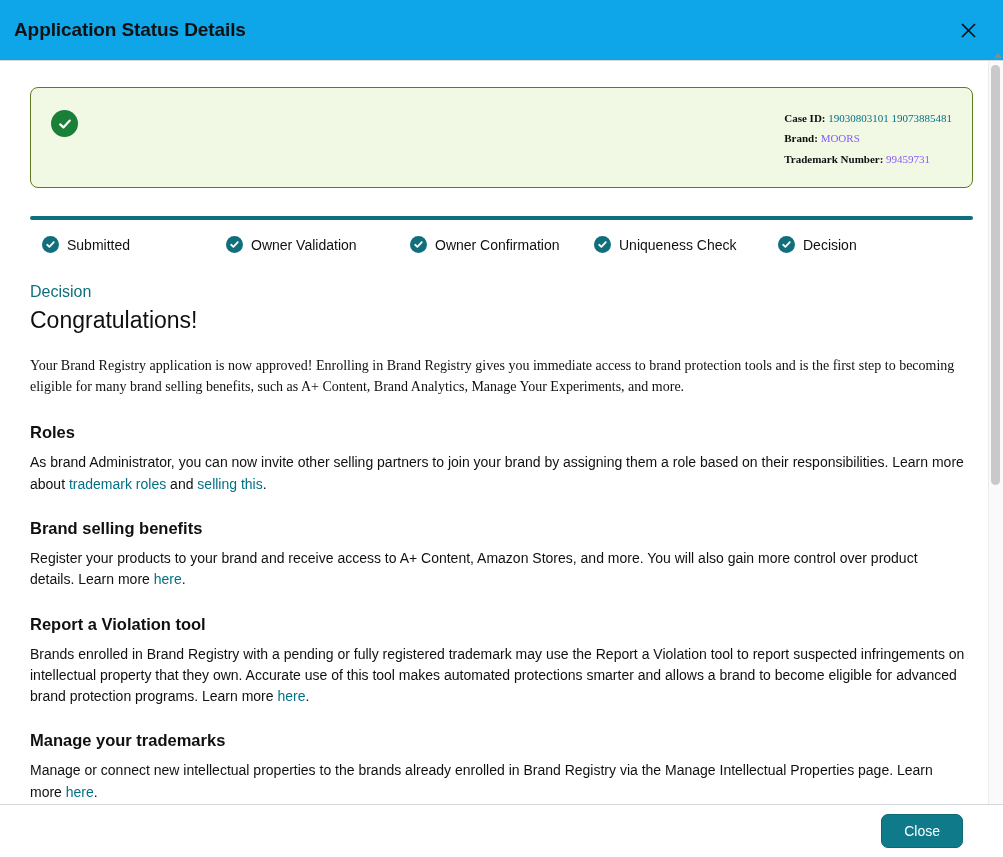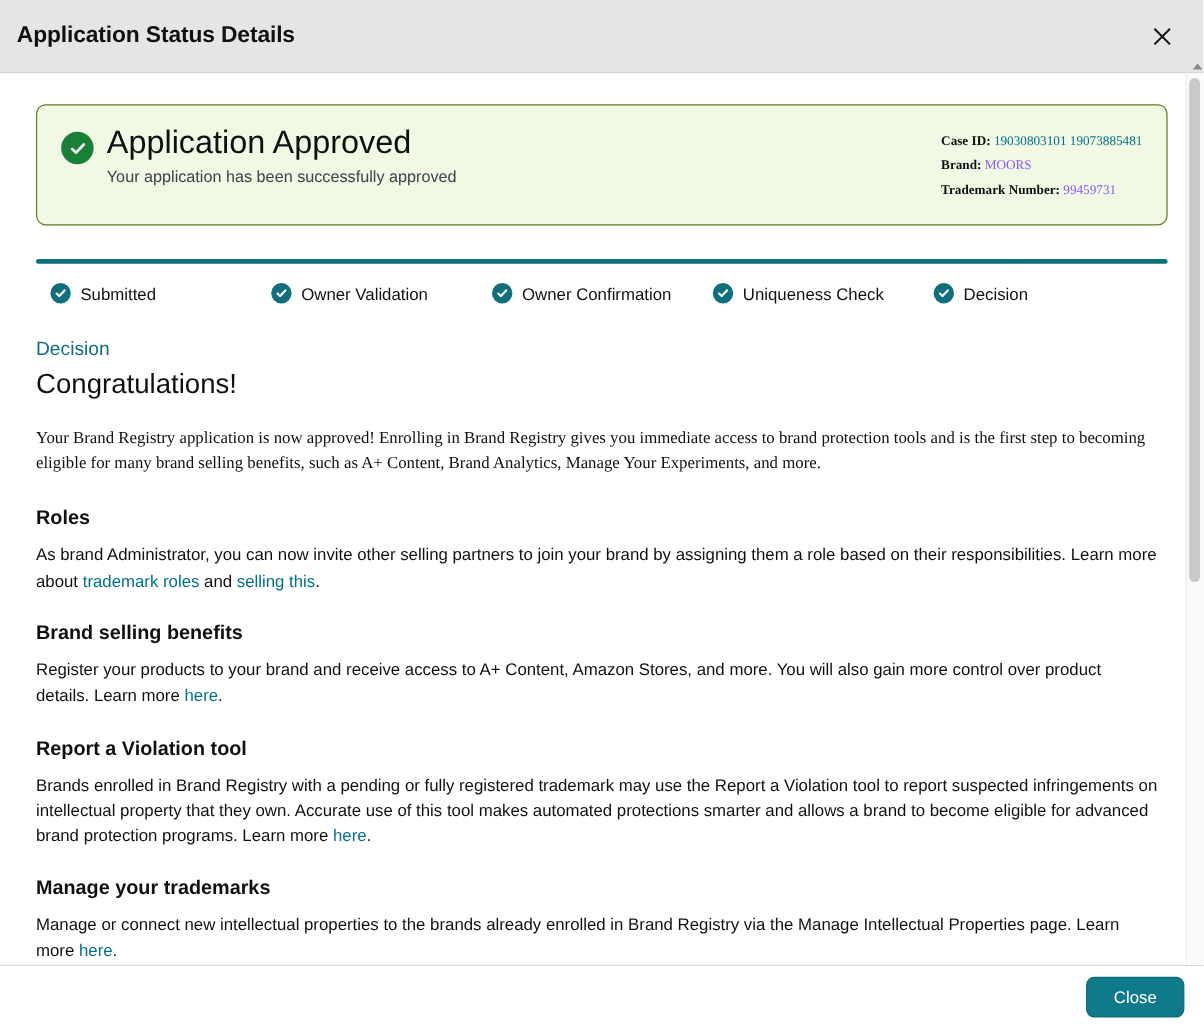--- a/index.html
+++ b/index.html
@@ -24,21 +24,21 @@
   }
 
   
   .modal-header {
     height: 61px;
     min-height: 61px;
     border-bottom: 1px solid #d5d9d9;
     display: flex;
     align-items: center;
     padding: 0 22px 0 14px;
-    background: #e5e5e5;
+    background: #0ea5e9;
   }
   .modal-title {
     font-size: 19px;
     font-weight: bold;
     letter-spacing: -0.1px;
     color: #0f1111;
     flex: 1;
   }
   .close-x {
     width: 26px;
@@ -209,21 +209,21 @@
 
   
   .modal-footer {
     height: 53px;
     min-height: 53px;
     border-top: 1px solid #d5d9d9;
     background: #ffffff;
     display: flex;
     align-items: center;
     justify-content: flex-end;
-    padding: 0 16px;
+    padding: 0 40px;
   }
   .btn-close {
     background: #0f7b8a;
     color: #ffffff;
     border: 1px solid #0c6975;
     border-radius: 7px;
     font-size: 14px;
     padding: 8px 22px;
     cursor: pointer;
     font-family: "Liberation Sans", sans-serif;
@@ -252,24 +252,20 @@
 
   <div class="modal-body">
 
     <div class="banner">
       <div class="banner-left">
         <span class="check-circle">
           <svg width="16" height="16" viewBox="0 0 16 16" aria-hidden="true">
             <polyline points="3.2,8.4 6.4,11.4 12.8,4.6" fill="none" stroke="#ffffff" stroke-width="2.2" stroke-linecap="round" stroke-linejoin="round"></polyline>
           </svg>
         </span>
-        <div>
-          <h2 class="banner-heading">Application Approved</h2>
-          <p class="banner-sub">Your application has been successfully approved</p>
-        </div>
       </div>
       <div class="banner-right">
         <div>
           <span class="lbl">Case ID:</span>
           <a class="val" href="#" style="color:#007185;text-decoration:none;">19030803101 19073885481</a>
         </div>
         <div>
           <span class="lbl">Brand:</span>
           <span class="val">MOORS</span>
         </div>

